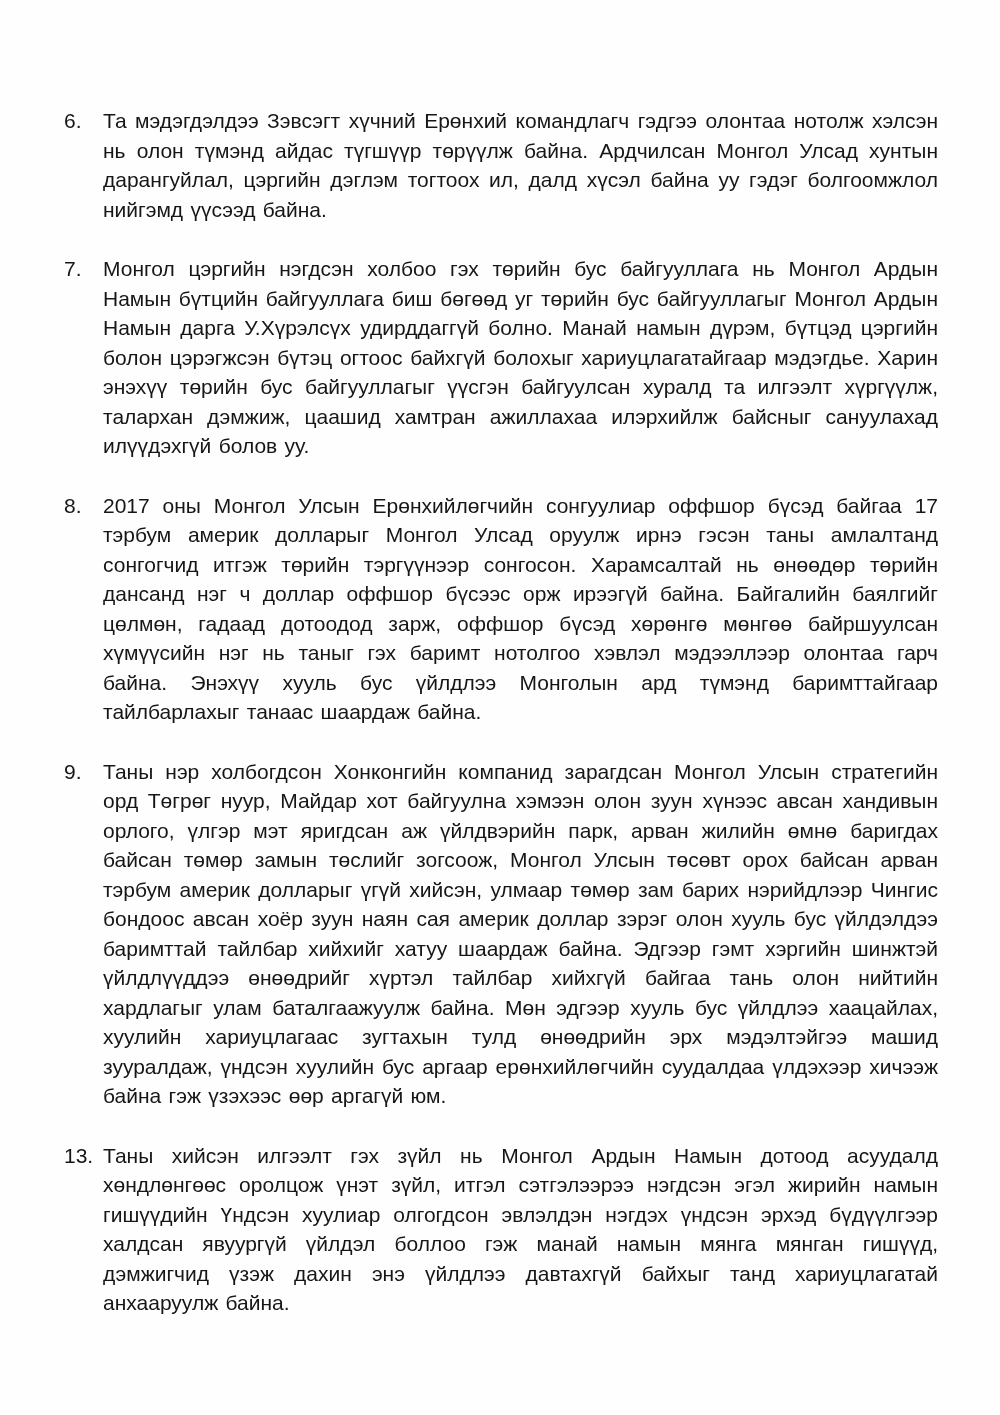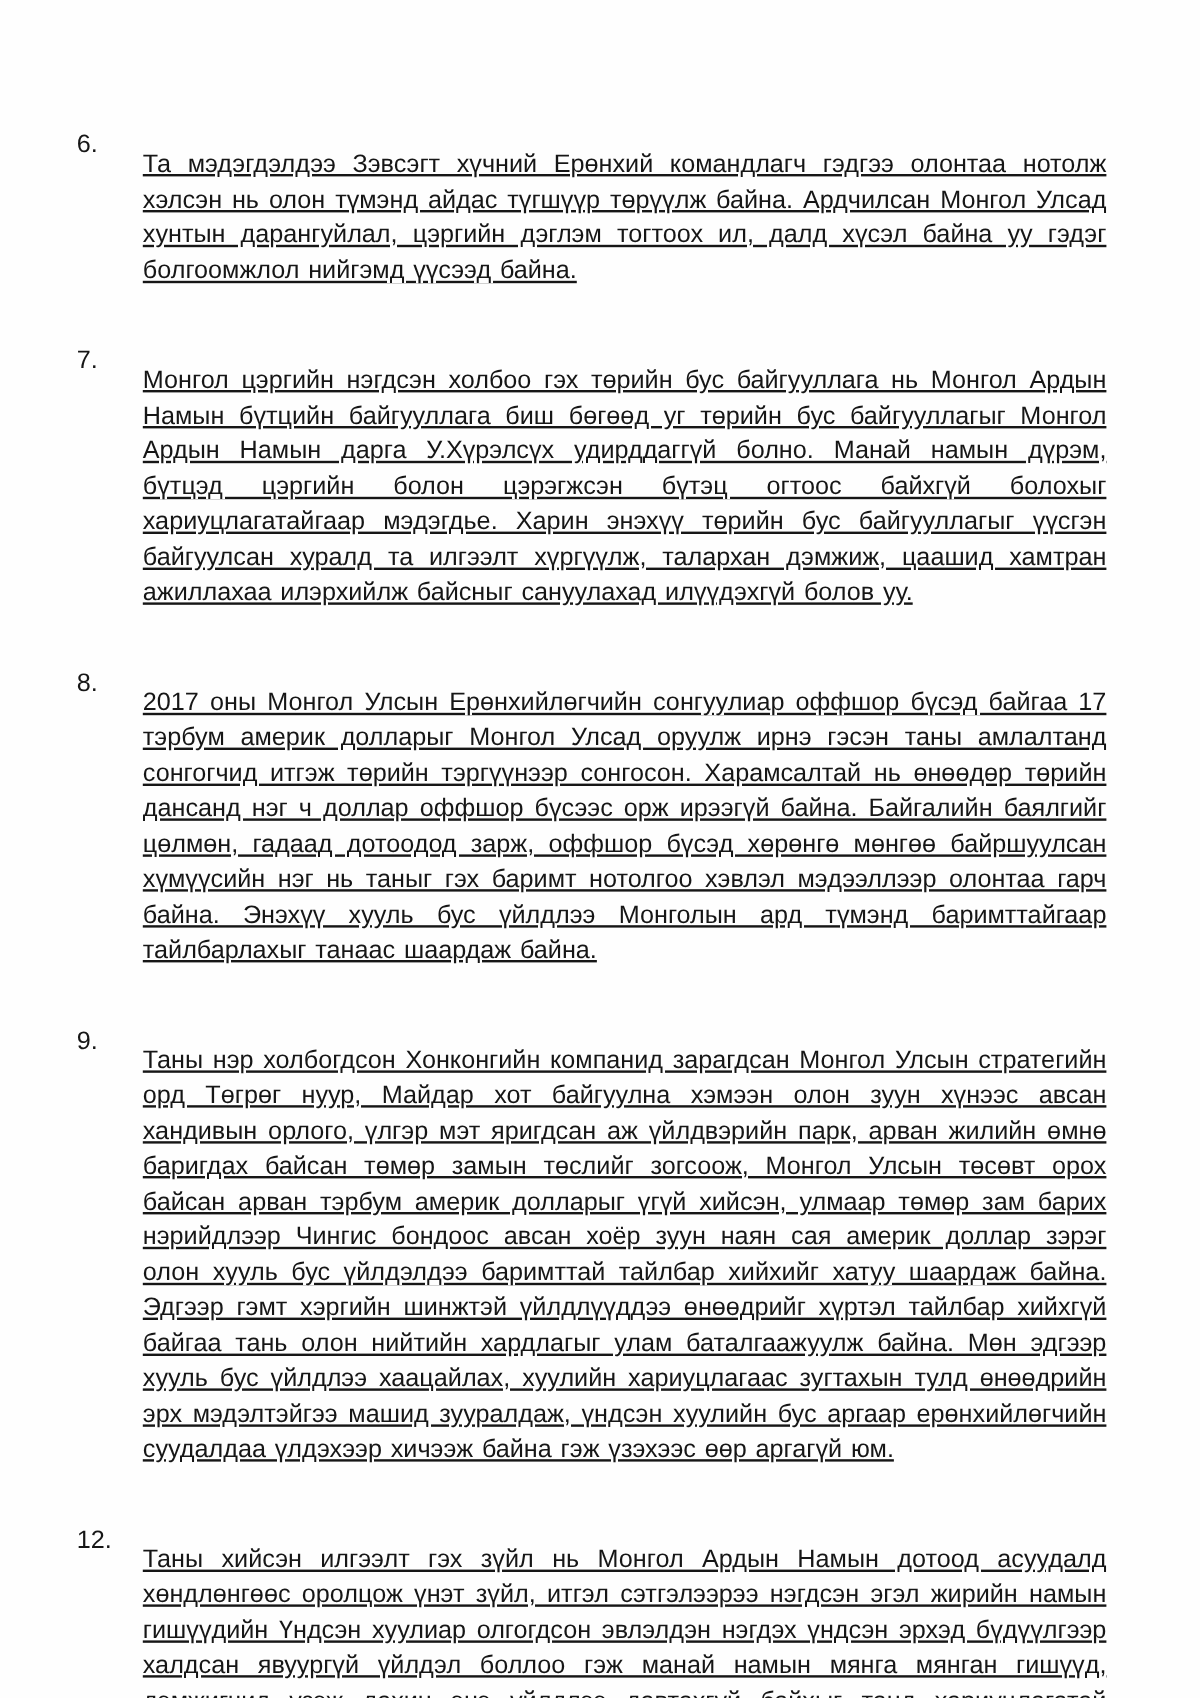--- a/index.html
+++ b/index.html
@@ -27,25 +27,24 @@
     line-height: 29.5px;
   }
   .doc-item .num {
     flex: 0 0 39px;
     width: 39px;
     text-align: left;
     white-space: nowrap;
   }
   .doc-item .txt {
     flex: 1 1 auto;
-    margin: 16px;
+    margin: 0;
     text-align: justify;
     text-justify: inter-word;
     word-spacing: 1.5px;
-    text-decoration: underline;
   }
 </style>
 </head>
 <body>
 
 <div class="page">
 
   <div class="doc-item">
     <span class="num">6.</span>
     <p class="txt">Та мэдэгдэлдээ Зэвсэгт хүчний Ерөнхий командлагч гэдгээ олонтаа нотолж хэлсэн нь олон түмэнд айдас түгшүүр төрүүлж байна. Ардчилсан Монгол Улсад хунтын дарангуйлал, цэргийн дэглэм тогтоох ил, далд хүсэл байна уу гэдэг болгоомжлол нийгэмд үүсээд байна.</p>
@@ -60,17 +59,17 @@
     <span class="num">8.</span>
     <p class="txt">2017 оны Монгол Улсын Ерөнхийлөгчийн сонгуулиар оффшор бүсэд байгаа 17 тэрбум америк долларыг Монгол Улсад оруулж ирнэ гэсэн таны амлалтанд сонгогчид итгэж төрийн тэргүүнээр сонгосон. Харамсалтай нь өнөөдөр төрийн дансанд нэг ч доллар оффшор бүсээс орж ирээгүй байна. Байгалийн баялгийг цөлмөн, гадаад дотоодод зарж, оффшор бүсэд хөрөнгө мөнгөө байршуулсан хүмүүсийн нэг нь таныг гэх баримт нотолгоо хэвлэл мэдээллээр олонтаа гарч байна. Энэхүү хууль бус үйлдлээ Монголын ард түмэнд баримттайгаар тайлбарлахыг танаас шаардаж байна.</p>
   </div>
 
   <div class="doc-item">
     <span class="num">9.</span>
     <p class="txt">Таны нэр холбогдсон Хонконгийн компанид зарагдсан Монгол Улсын стратегийн орд Төгрөг нуур, Майдар хот байгуулна хэмээн олон зуун хүнээс авсан хандивын орлого, үлгэр мэт яригдсан аж үйлдвэрийн парк, арван жилийн өмнө баригдах байсан төмөр замын төслийг зогсоож, Монгол Улсын төсөвт орох байсан арван тэрбум америк долларыг үгүй хийсэн, улмаар төмөр зам барих нэрийдлээр Чингис бондоос авсан хоёр зуун наян сая америк доллар зэрэг олон хууль бус үйлдэлдээ баримттай тайлбар хийхийг хатуу шаардаж байна. Эдгээр гэмт хэргийн шинжтэй үйлдлүүддээ өнөөдрийг хүртэл тайлбар хийхгүй байгаа тань олон нийтийн хардлагыг улам баталгаажуулж байна. Мөн эдгээр хууль бус үйлдлээ хаацайлах, хуулийн хариуцлагаас зугтахын тулд өнөөдрийн эрх мэдэлтэйгээ машид зууралдаж, үндсэн хуулийн бус аргаар ерөнхийлөгчийн суудалдаа үлдэхээр хичээж байна гэж үзэхээс өөр аргагүй юм.</p>
   </div>
 
   <div class="doc-item">
-    <span class="num">12.</span>
+    <span class="num">13.</span>
     <p class="txt">Таны хийсэн илгээлт гэх зүйл нь Монгол Ардын Намын дотоод асуудалд хөндлөнгөөс оролцож үнэт зүйл, итгэл сэтгэлээрээ нэгдсэн эгэл жирийн намын гишүүдийн Үндсэн хуулиар олгогдсон эвлэлдэн нэгдэх үндсэн эрхэд бүдүүлгээр халдсан явуургүй үйлдэл боллоо гэж манай намын мянга мянган гишүүд, дэмжигчид үзэж дахин энэ үйлдлээ давтахгүй байхыг танд хариуцлагатай анхааруулж байна.</p>
   </div>
 
 </div>
 
 </body></html>

